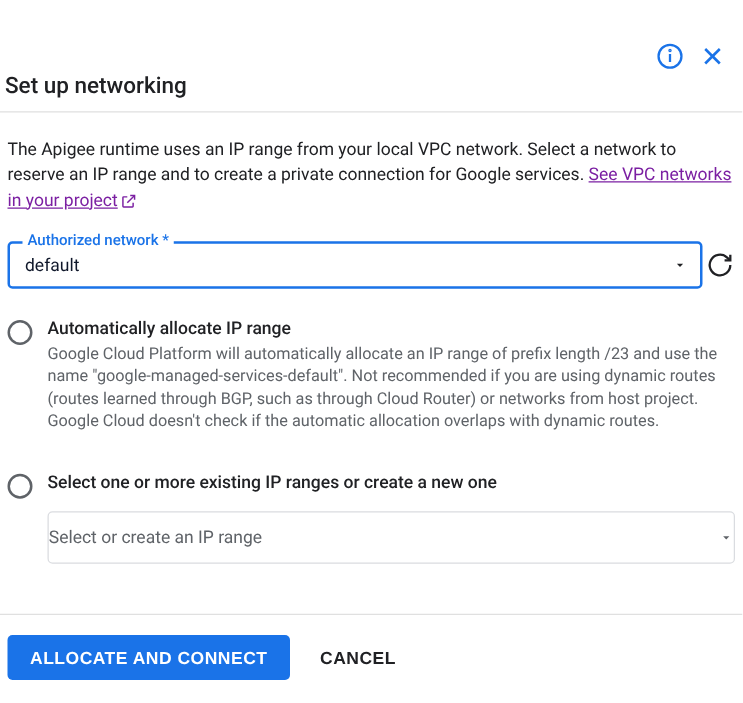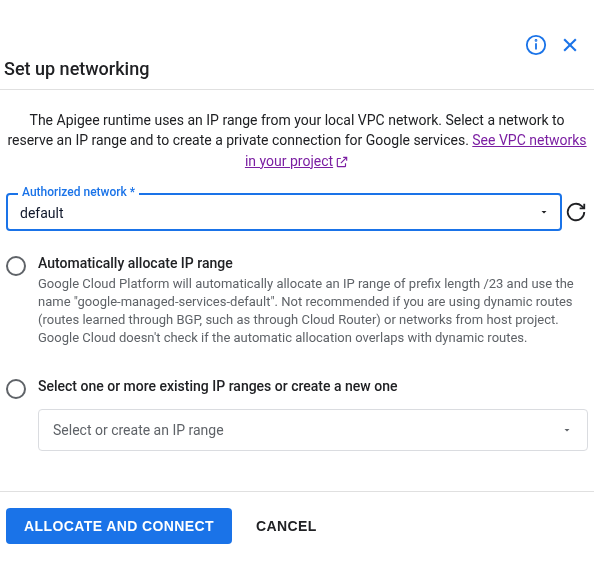--- a/index.html
+++ b/index.html
@@ -29,21 +29,20 @@
     margin-left: 10px;
     cursor: pointer;
     color: #1a73e8;
   }
   .content { padding: 20px 6px 0 6px; }
   .desc {
     font-size: 14px;
     line-height: 1.45;
     color: #202124;
     margin-bottom: 22px;
-    text-align: center;
   }
   .desc a {
     color: #7b1fa2;
     text-decoration: underline;
   }
   .ext-icon { margin-left: 2px; color: #7b1fa2; }
   .field-row { display: flex; align-items: center; gap: 2px; margin-bottom: 24px; }
   .select-wrap {
     position: relative;
     flex: 1;
@@ -109,21 +108,21 @@
     font-size: 13px;
     color: #5f6368;
     line-height: 1.4;
   }
   .gap { height: 22px; }
   .ip-select {
     margin-left: 32px;
     margin-top: 10px;
     border: 1px solid #dadce0;
     border-radius: 4px;
-    padding: 12px 14px;
+    padding: 12px 0;
     display: flex;
     align-items: center;
     justify-content: space-between;
     color: #5f6368;
     cursor: pointer;
     font-size: 14px;
     margin-bottom: 40px;
     text-align: right;
   }
   .footer {

